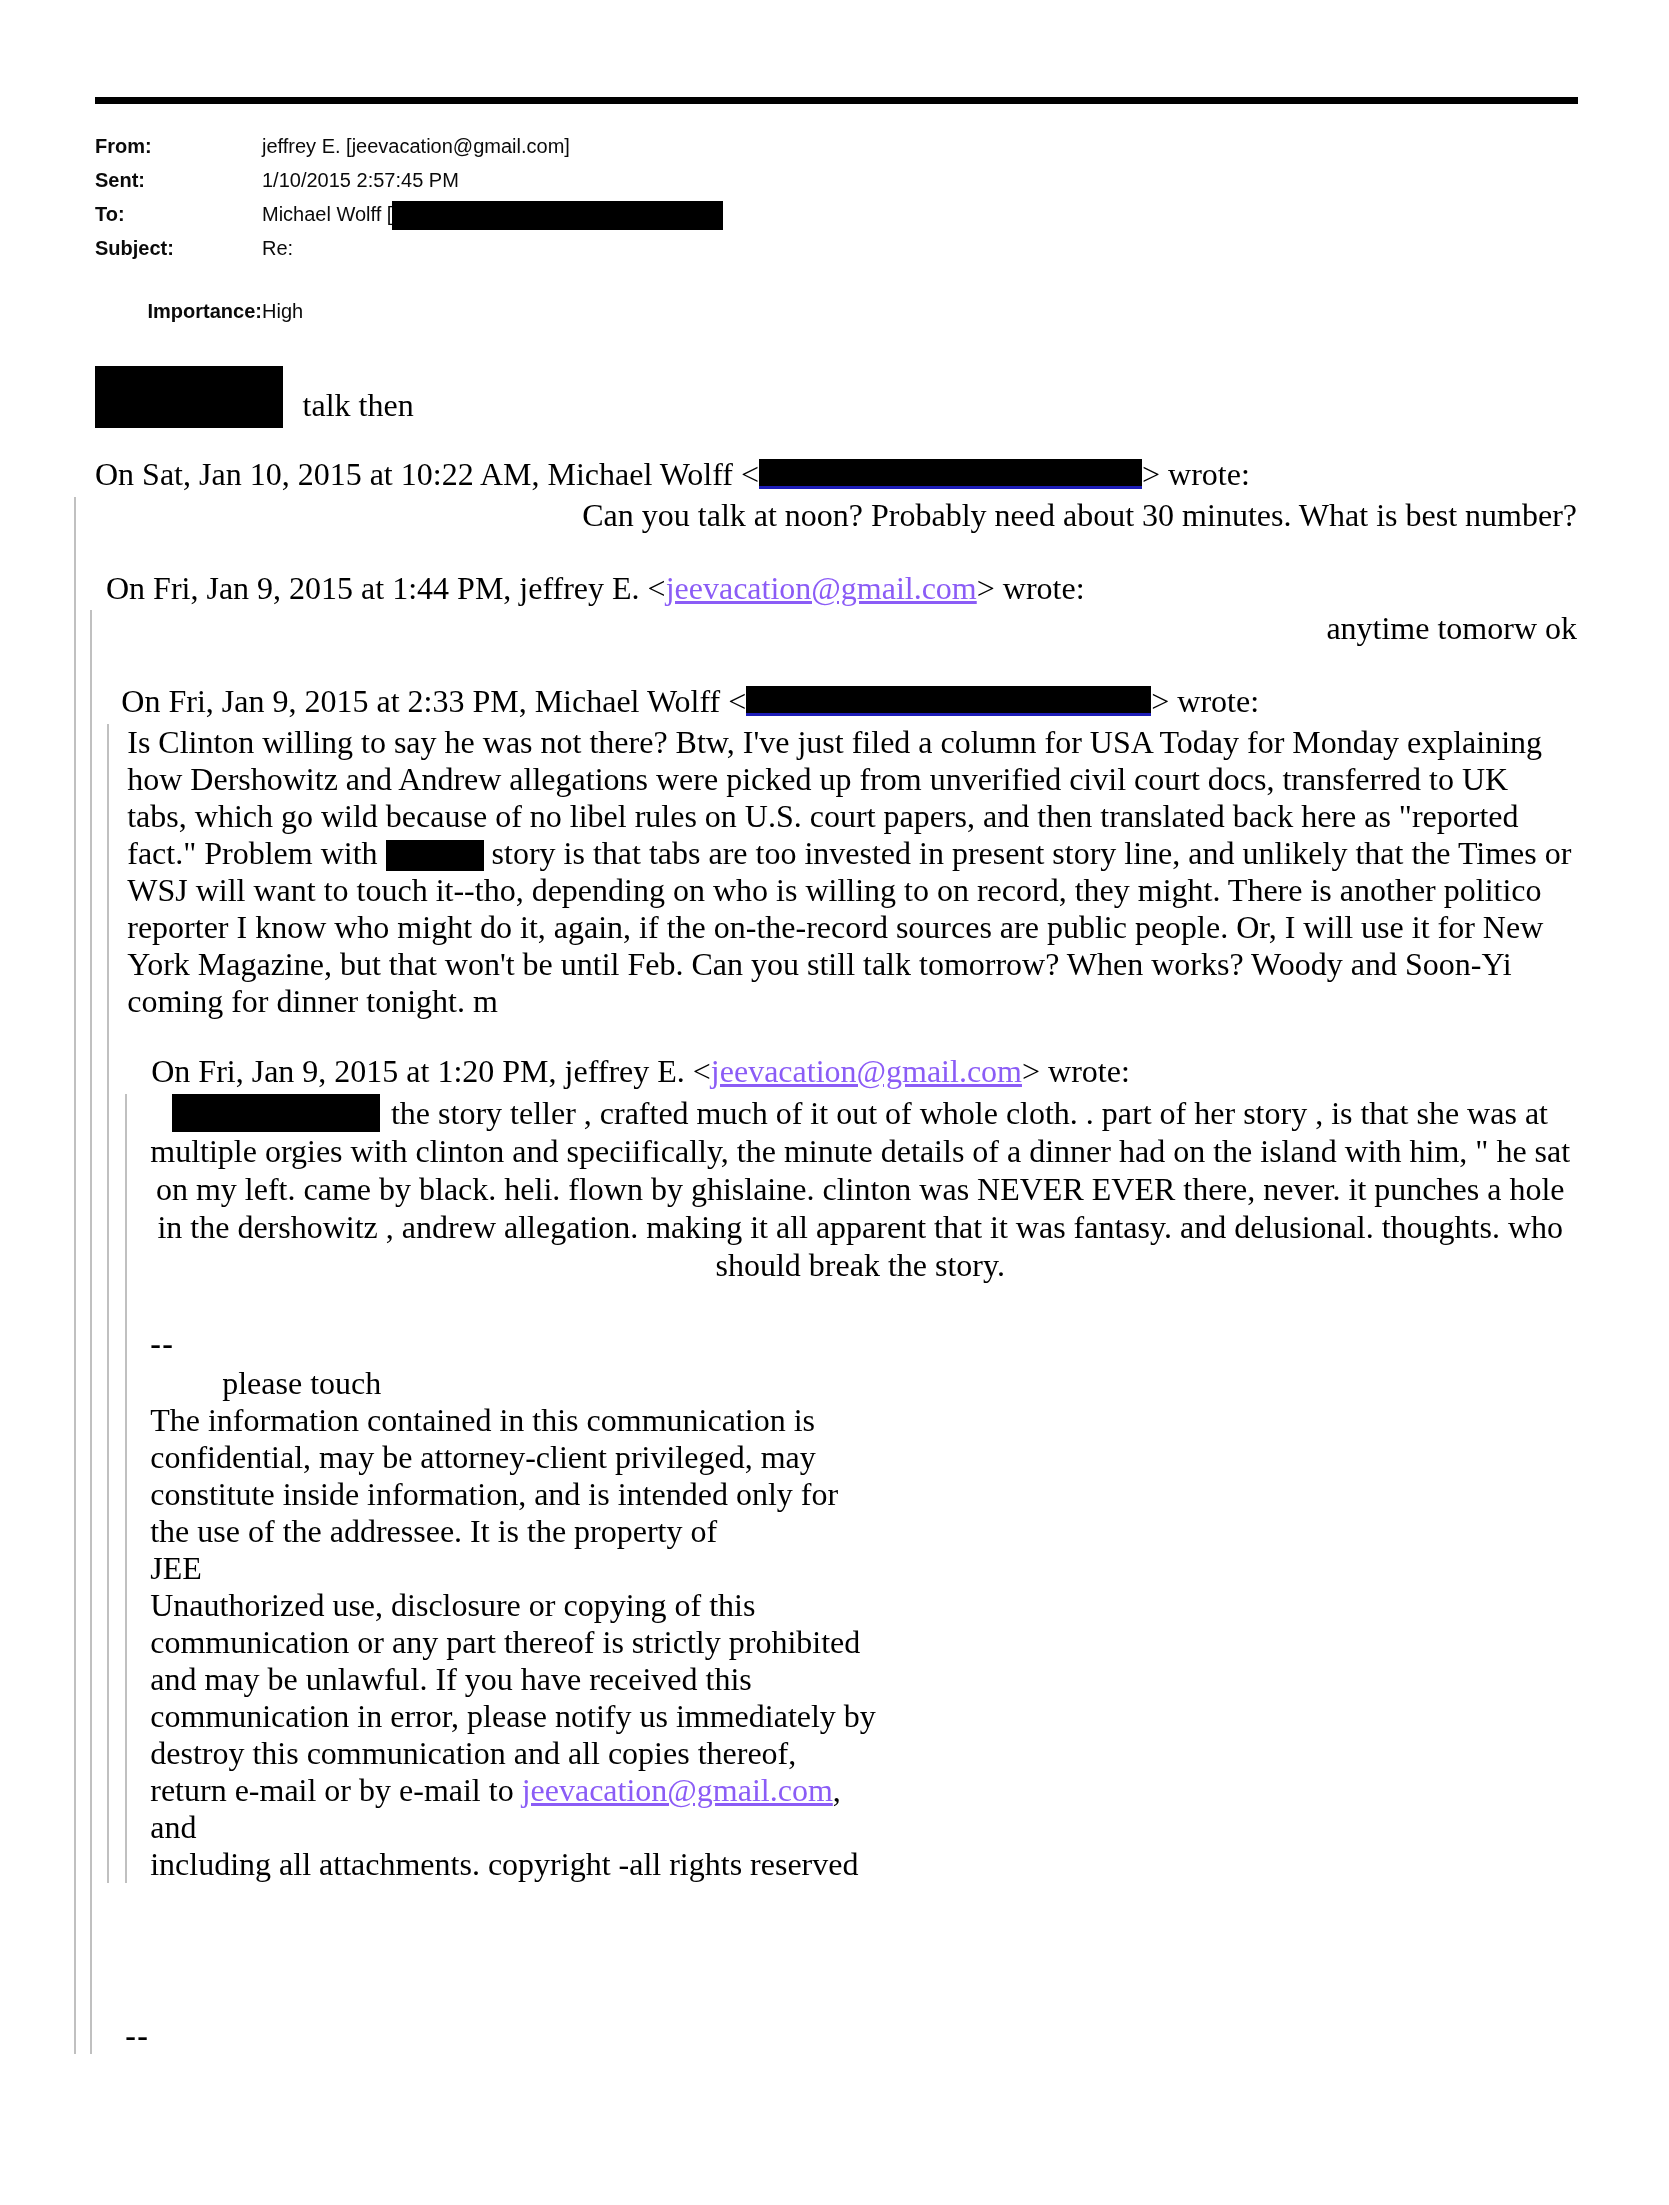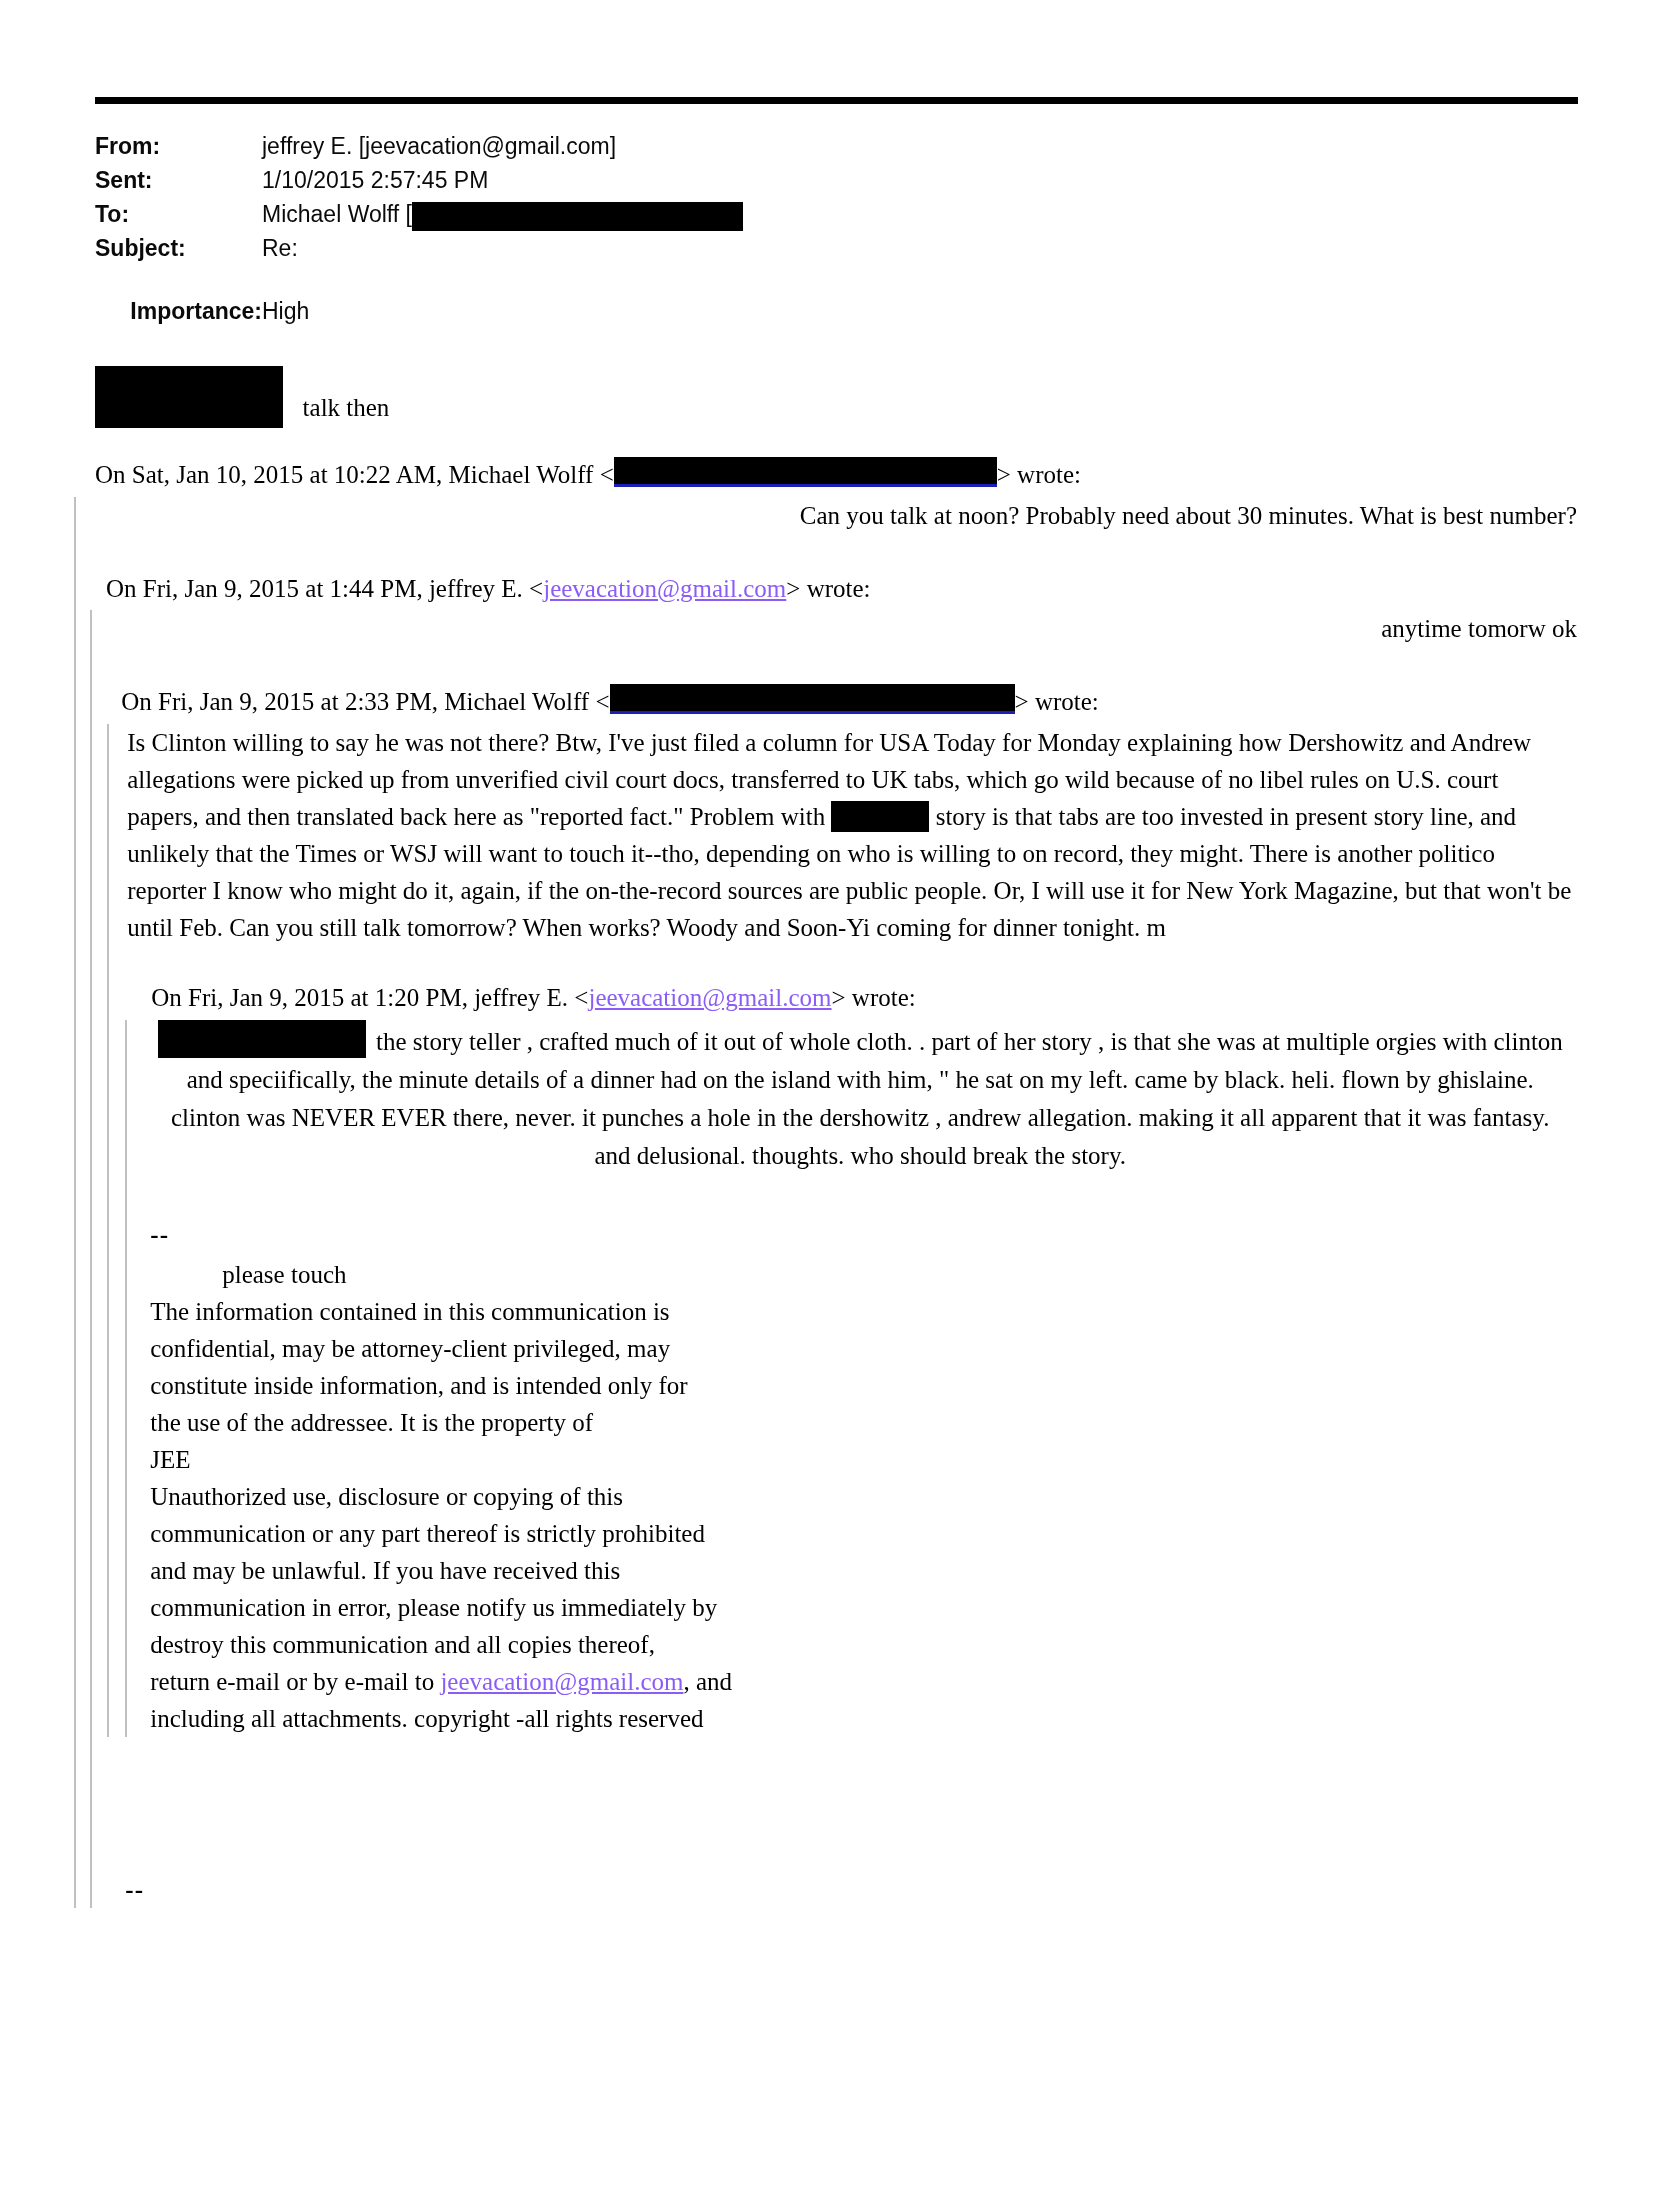--- a/index.html
+++ b/index.html
@@ -5,38 +5,38 @@
   * { margin:0; padding:0; box-sizing:border-box; }
   html,body { width:1669px; height:2205px; background:#ffffff; overflow:hidden; }
   body { font-family:"Liberation Serif", serif; color:#000; }
 
   .page { position:relative; width:1669px; height:2205px; background:#fff; }
   .content { padding:0 92px 0 95px; }
 
   .top-rule { margin-top:97px; height:7.2px; width:1483px; background:#000; }
 
   
-  .hdr { margin-top:25px; font-family:"Liberation Sans", sans-serif; font-size:23px; line-height:34px; color:#0a0a0a; }
+  .hdr { margin-top:25px; font-family:"Liberation Sans", sans-serif; font-size:20px; line-height:34px; color:#0a0a0a; }
   .hdr-row { display:flex; }
   .hdr-label { width:167px; font-weight:bold; flex:0 0 167px; }
   .hdr-value { white-space:nowrap; }
   .hdr-importance { margin-top:29px;text-align:right; }
 
   
   .redact { display:inline-block; background:#000; }
   .redact-to { width:331px; height:29px; vertical-align:middle; }
   .redact-opening { width:188px; height:62px; vertical-align:-11.8px; }
   .redact-cite { height:30px; vertical-align:-3.9px; border-bottom:3.3px solid #1d1db8; }
   .redact-cite-1 { width:383px; }
   .redact-cite-3 { width:405px; }
   .redact-inline { width:98px; height:31px; vertical-align:-6.5px; }
   .redact-body { width:208px; height:38px; vertical-align:-7.9px; margin-right:10.5px; }
 
   
-  .mail { font-size:25px; line-height:37px; }
+  .mail { font-size:32px; line-height:37px; }
   .opening-line { margin-top:38px; }
   .opening-line .txt { margin-left:19.6px; }
 
   .cite { margin-top:27.5px; white-space:nowrap; }
   .cite-sp { margin-top:36px; }
   .link { color:#8b5cf6; text-decoration:underline; }
 
   blockquote { border-left:2.6px solid #c0c0c0; }
   .q1 { margin:3.9px 0 0 -21px; padding-left:30px; }
   .q2 { margin:3.9px 0 0 -15.7px; padding-left:29px; }

